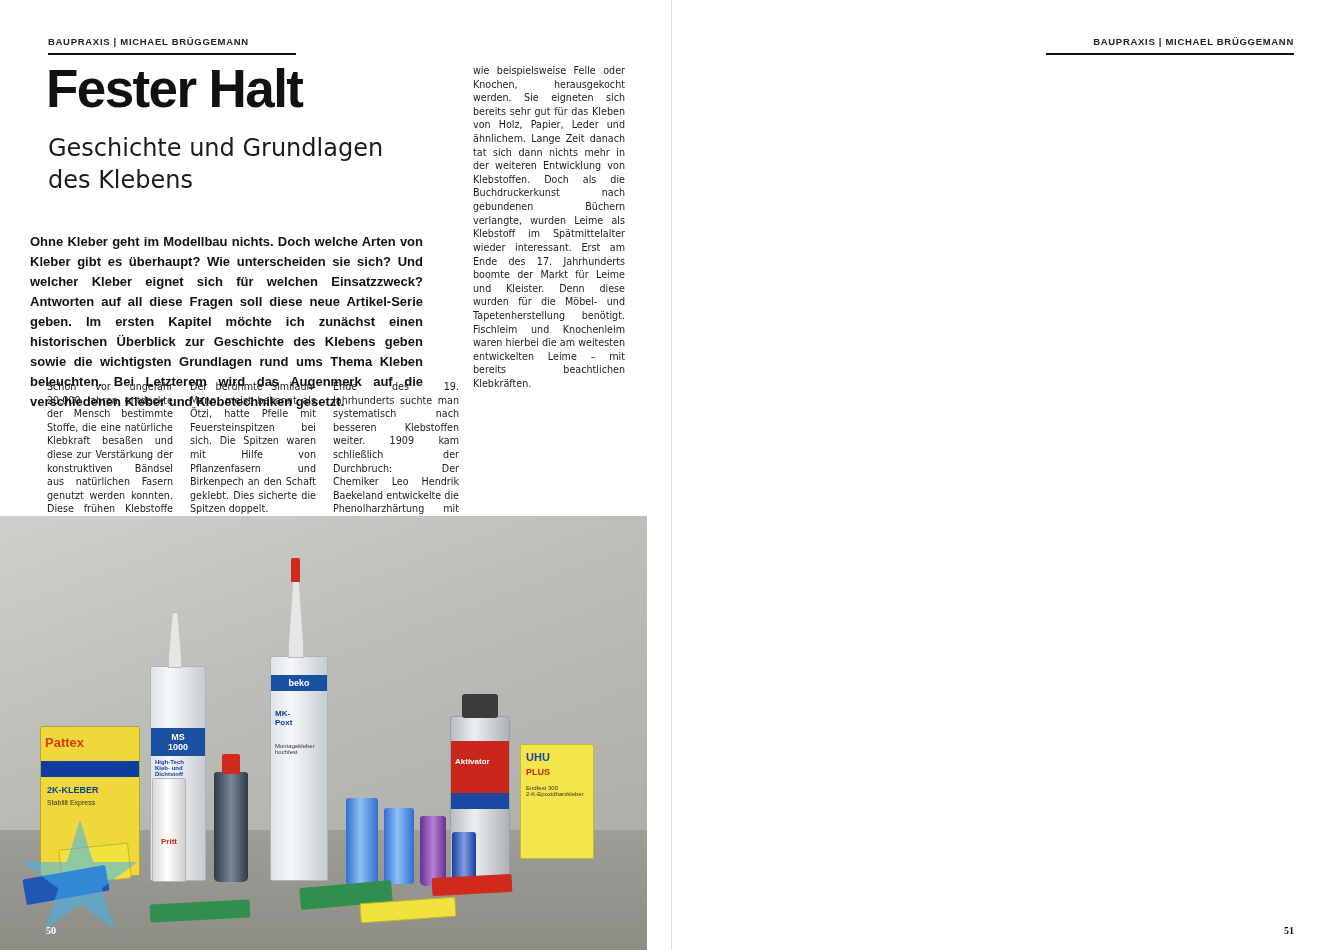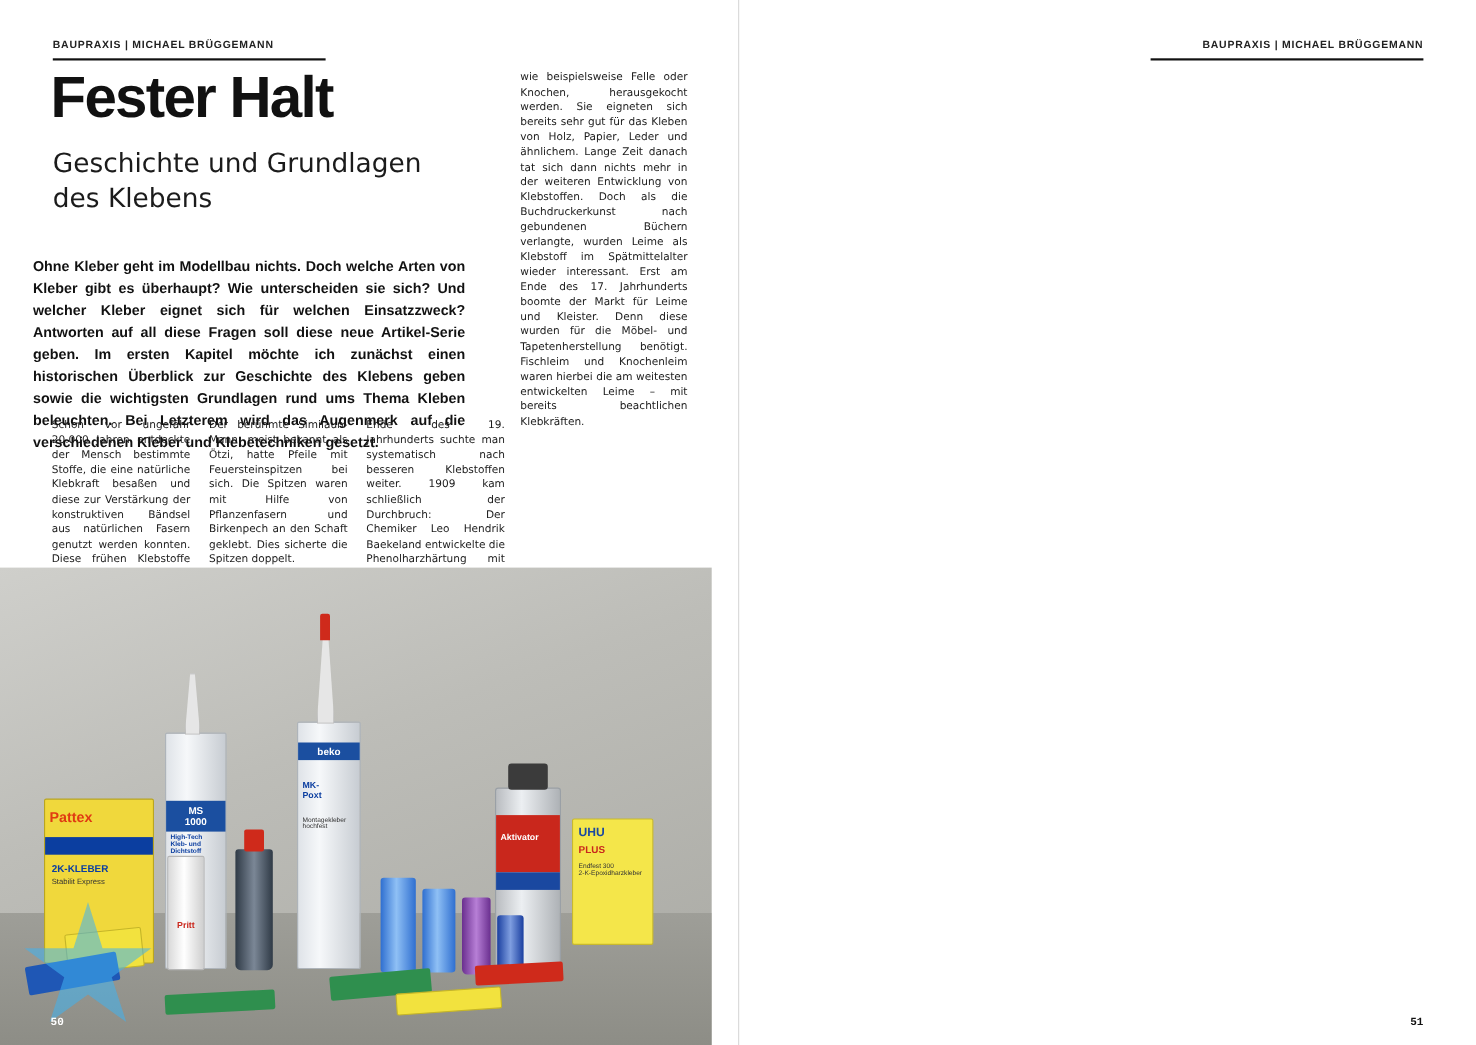--- a/index.html
+++ b/index.html
@@ -104,21 +104,21 @@
 
   .folkspack-star {
     position:absolute; left:20px; bottom:10px; width:120px; height:120px;
     background:#3fb3f0; opacity:.55;
     clip-path:polygon(50% 0%,61% 35%,98% 35%,68% 57%,79% 91%,50% 70%,21% 91%,32% 57%,2% 35%,39% 35%);
   }
 
   
   .folio {
     position:absolute; bottom:14px; font-size:10px; font-weight:700; color:#111;
-    font-family:Liberation Mono, monospace;
+    font-family:Liberation Serif, serif;
   }
   .folio-left { left:46px; color:#fff; }
   .folio-right { right:48px; }
 
   
   .watermark {
     position:absolute; left:0; top:0; width:1342px; height:950px;
     pointer-events:none;
     display:flex; align-items:flex-end; justify-content:center;
   }

